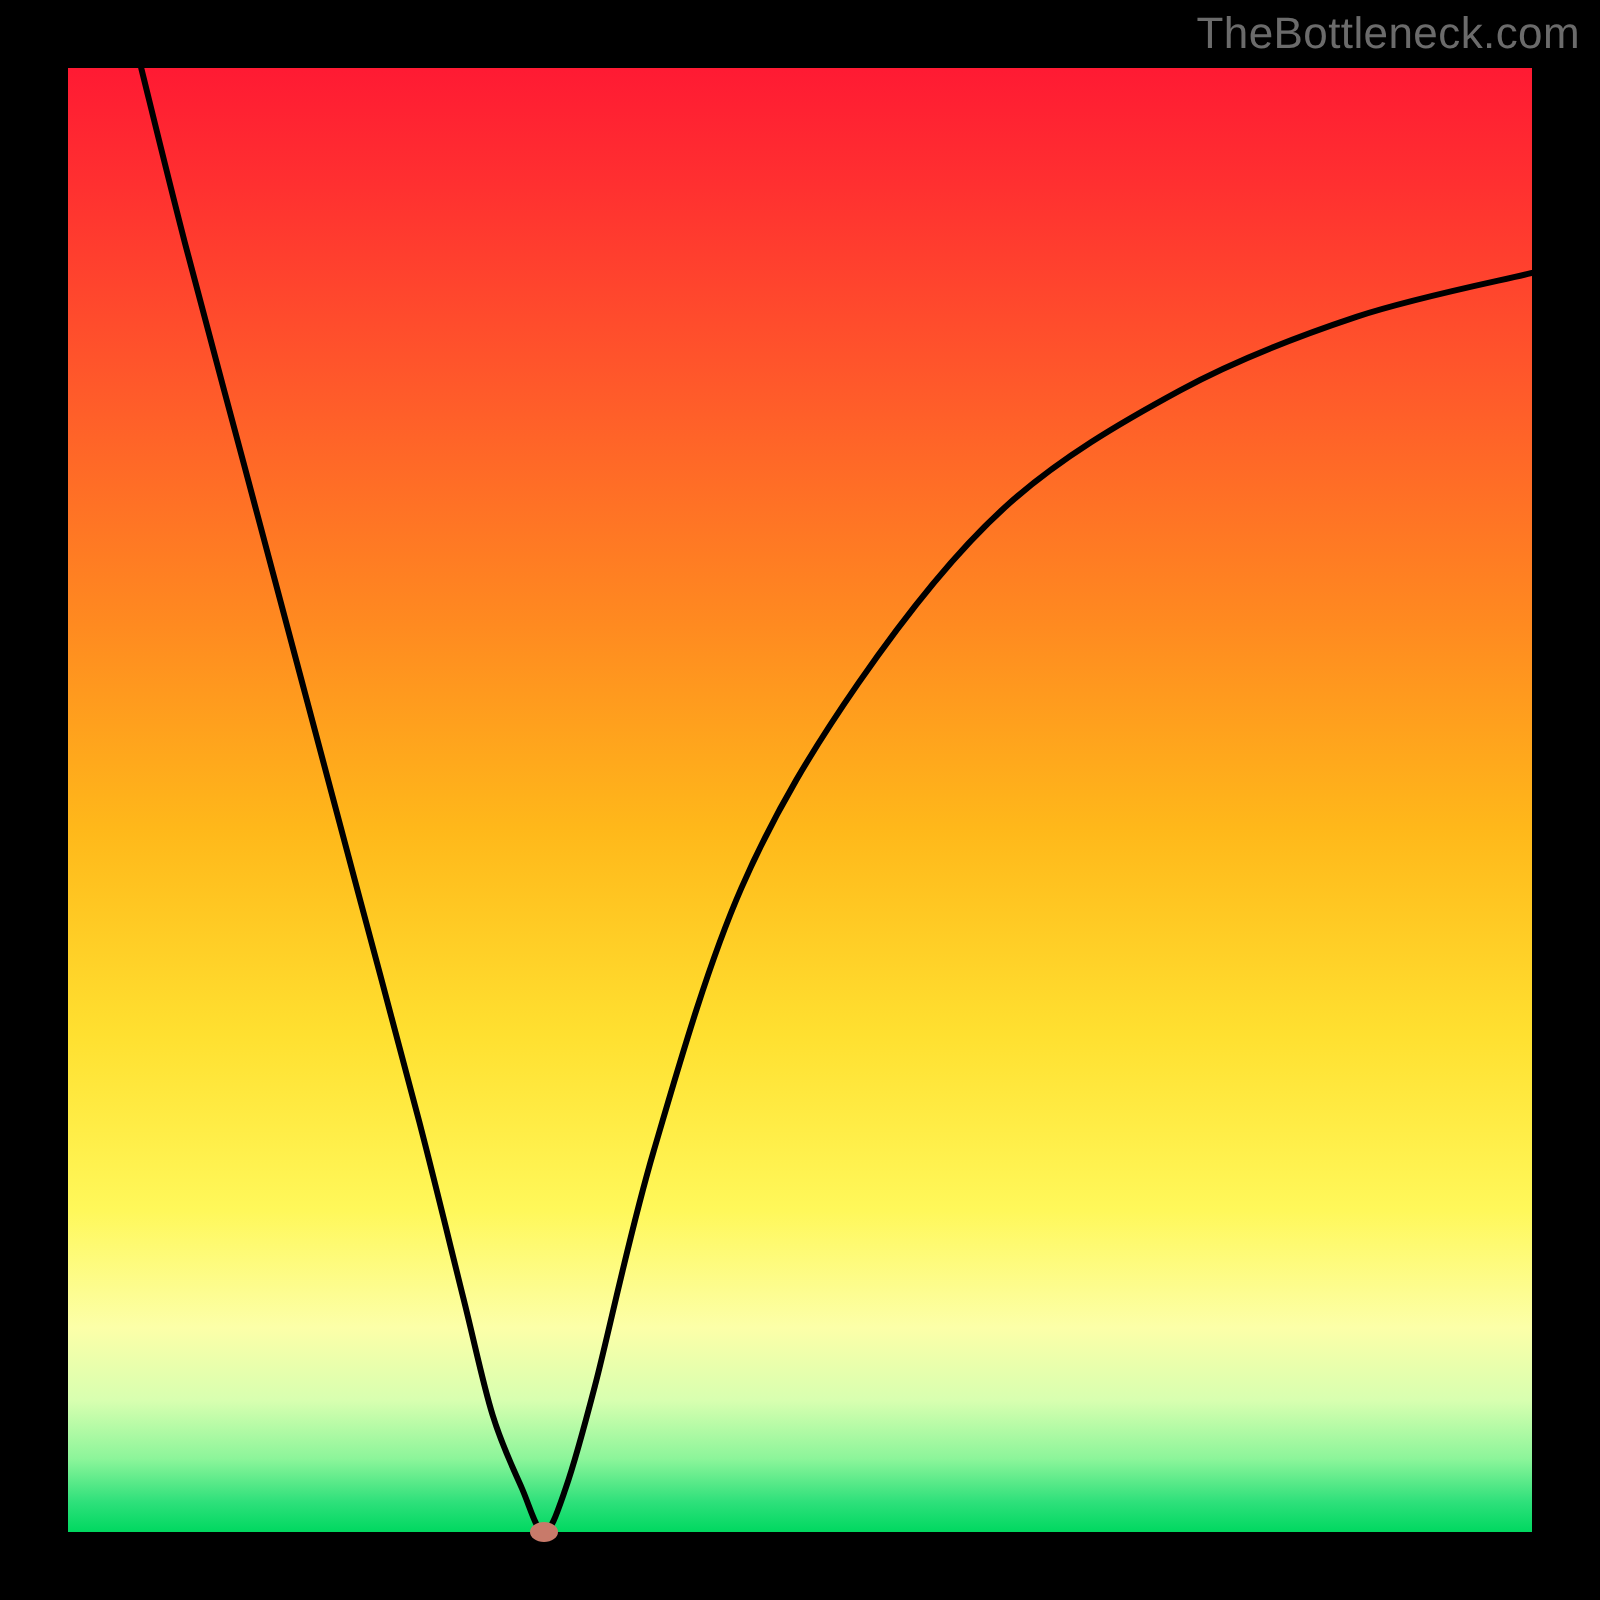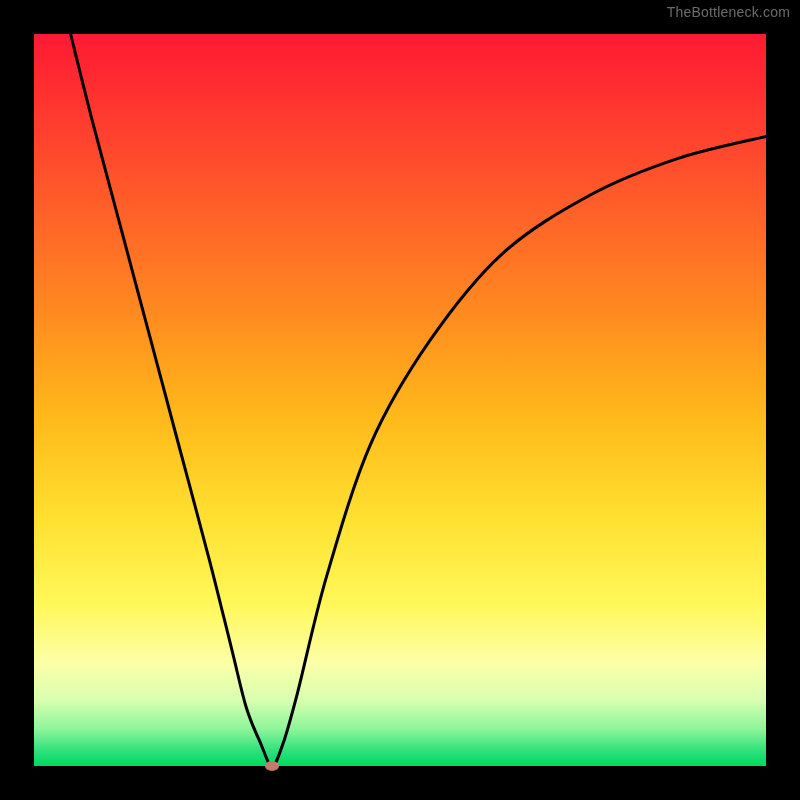--- a/index.html
+++ b/index.html
@@ -39,21 +39,21 @@
       #8cf59a 95%,
       #2de07a 98%,
       #00d860 100%
     );
   }
   .watermark {
     position: absolute;
     top: 4px;
     right: 10px;
     color: #6b6b6b;
-    font-size: 14px;
+    font-size: 22px;
     font-weight: 500;
     letter-spacing: 0.2px;
     user-select: none;
   }
   svg.curve {
     position: absolute;
     left: 0;
     top: 0;
     width: 732px;
     height: 732px;

